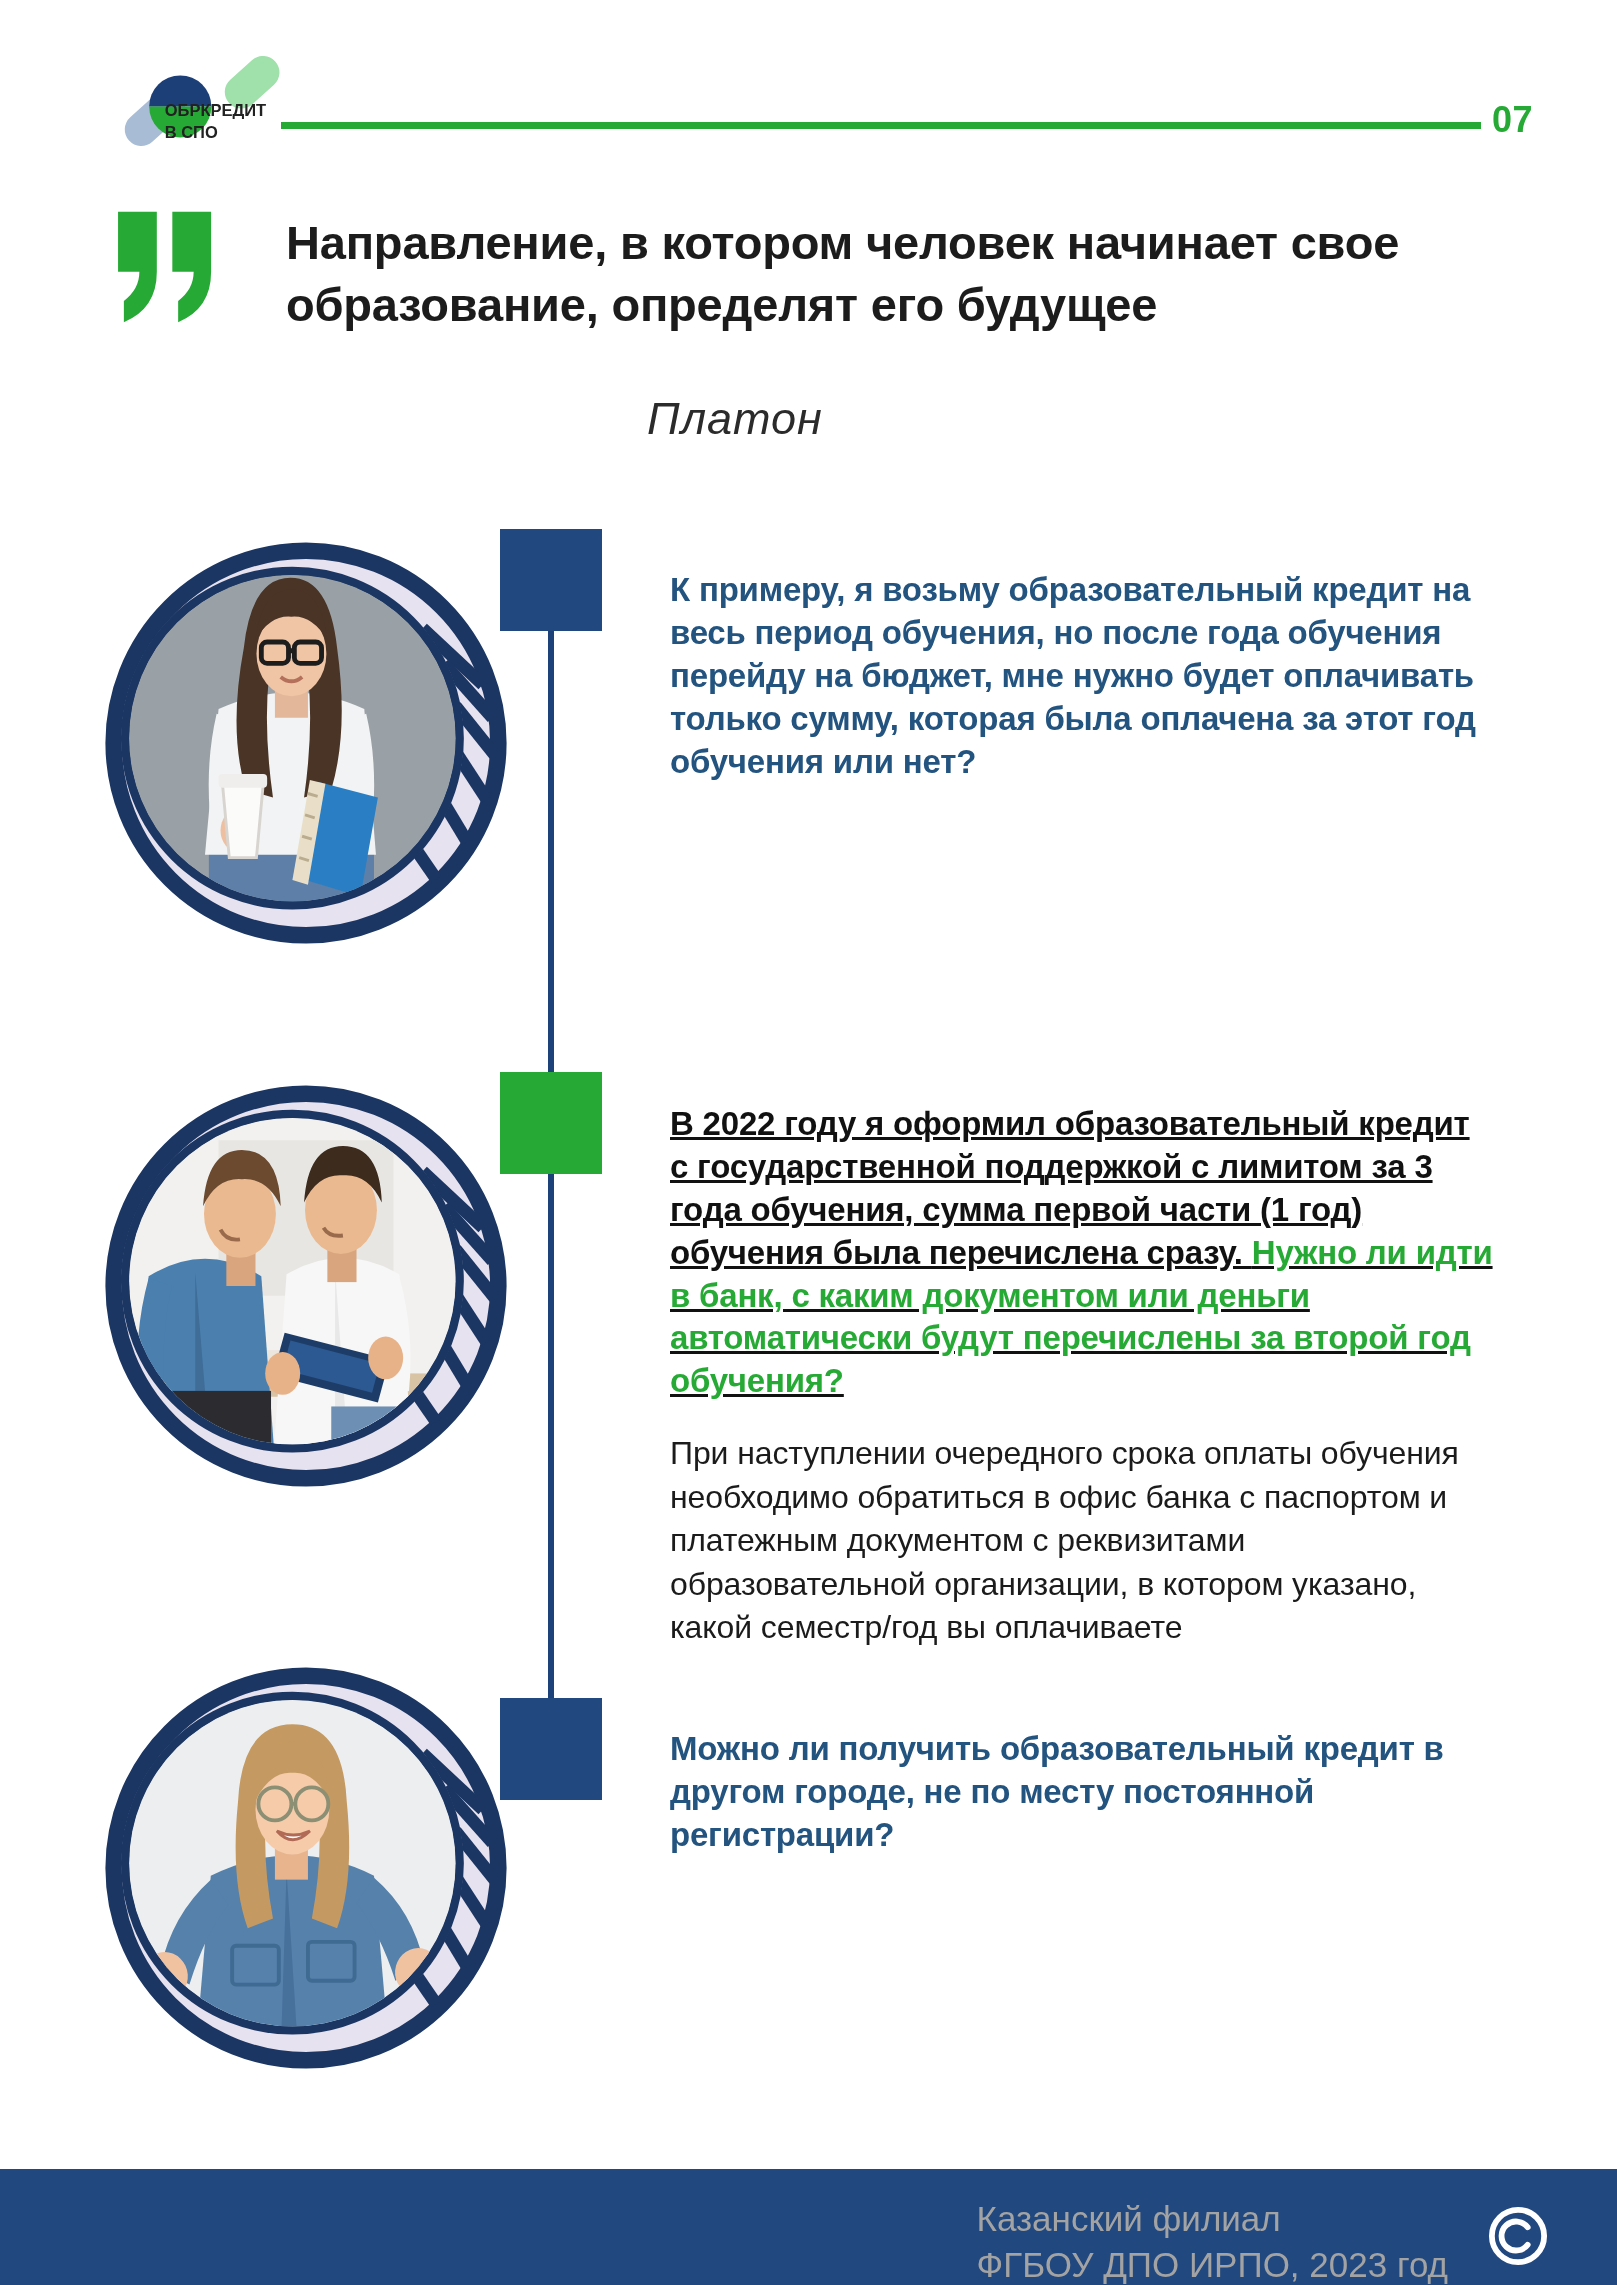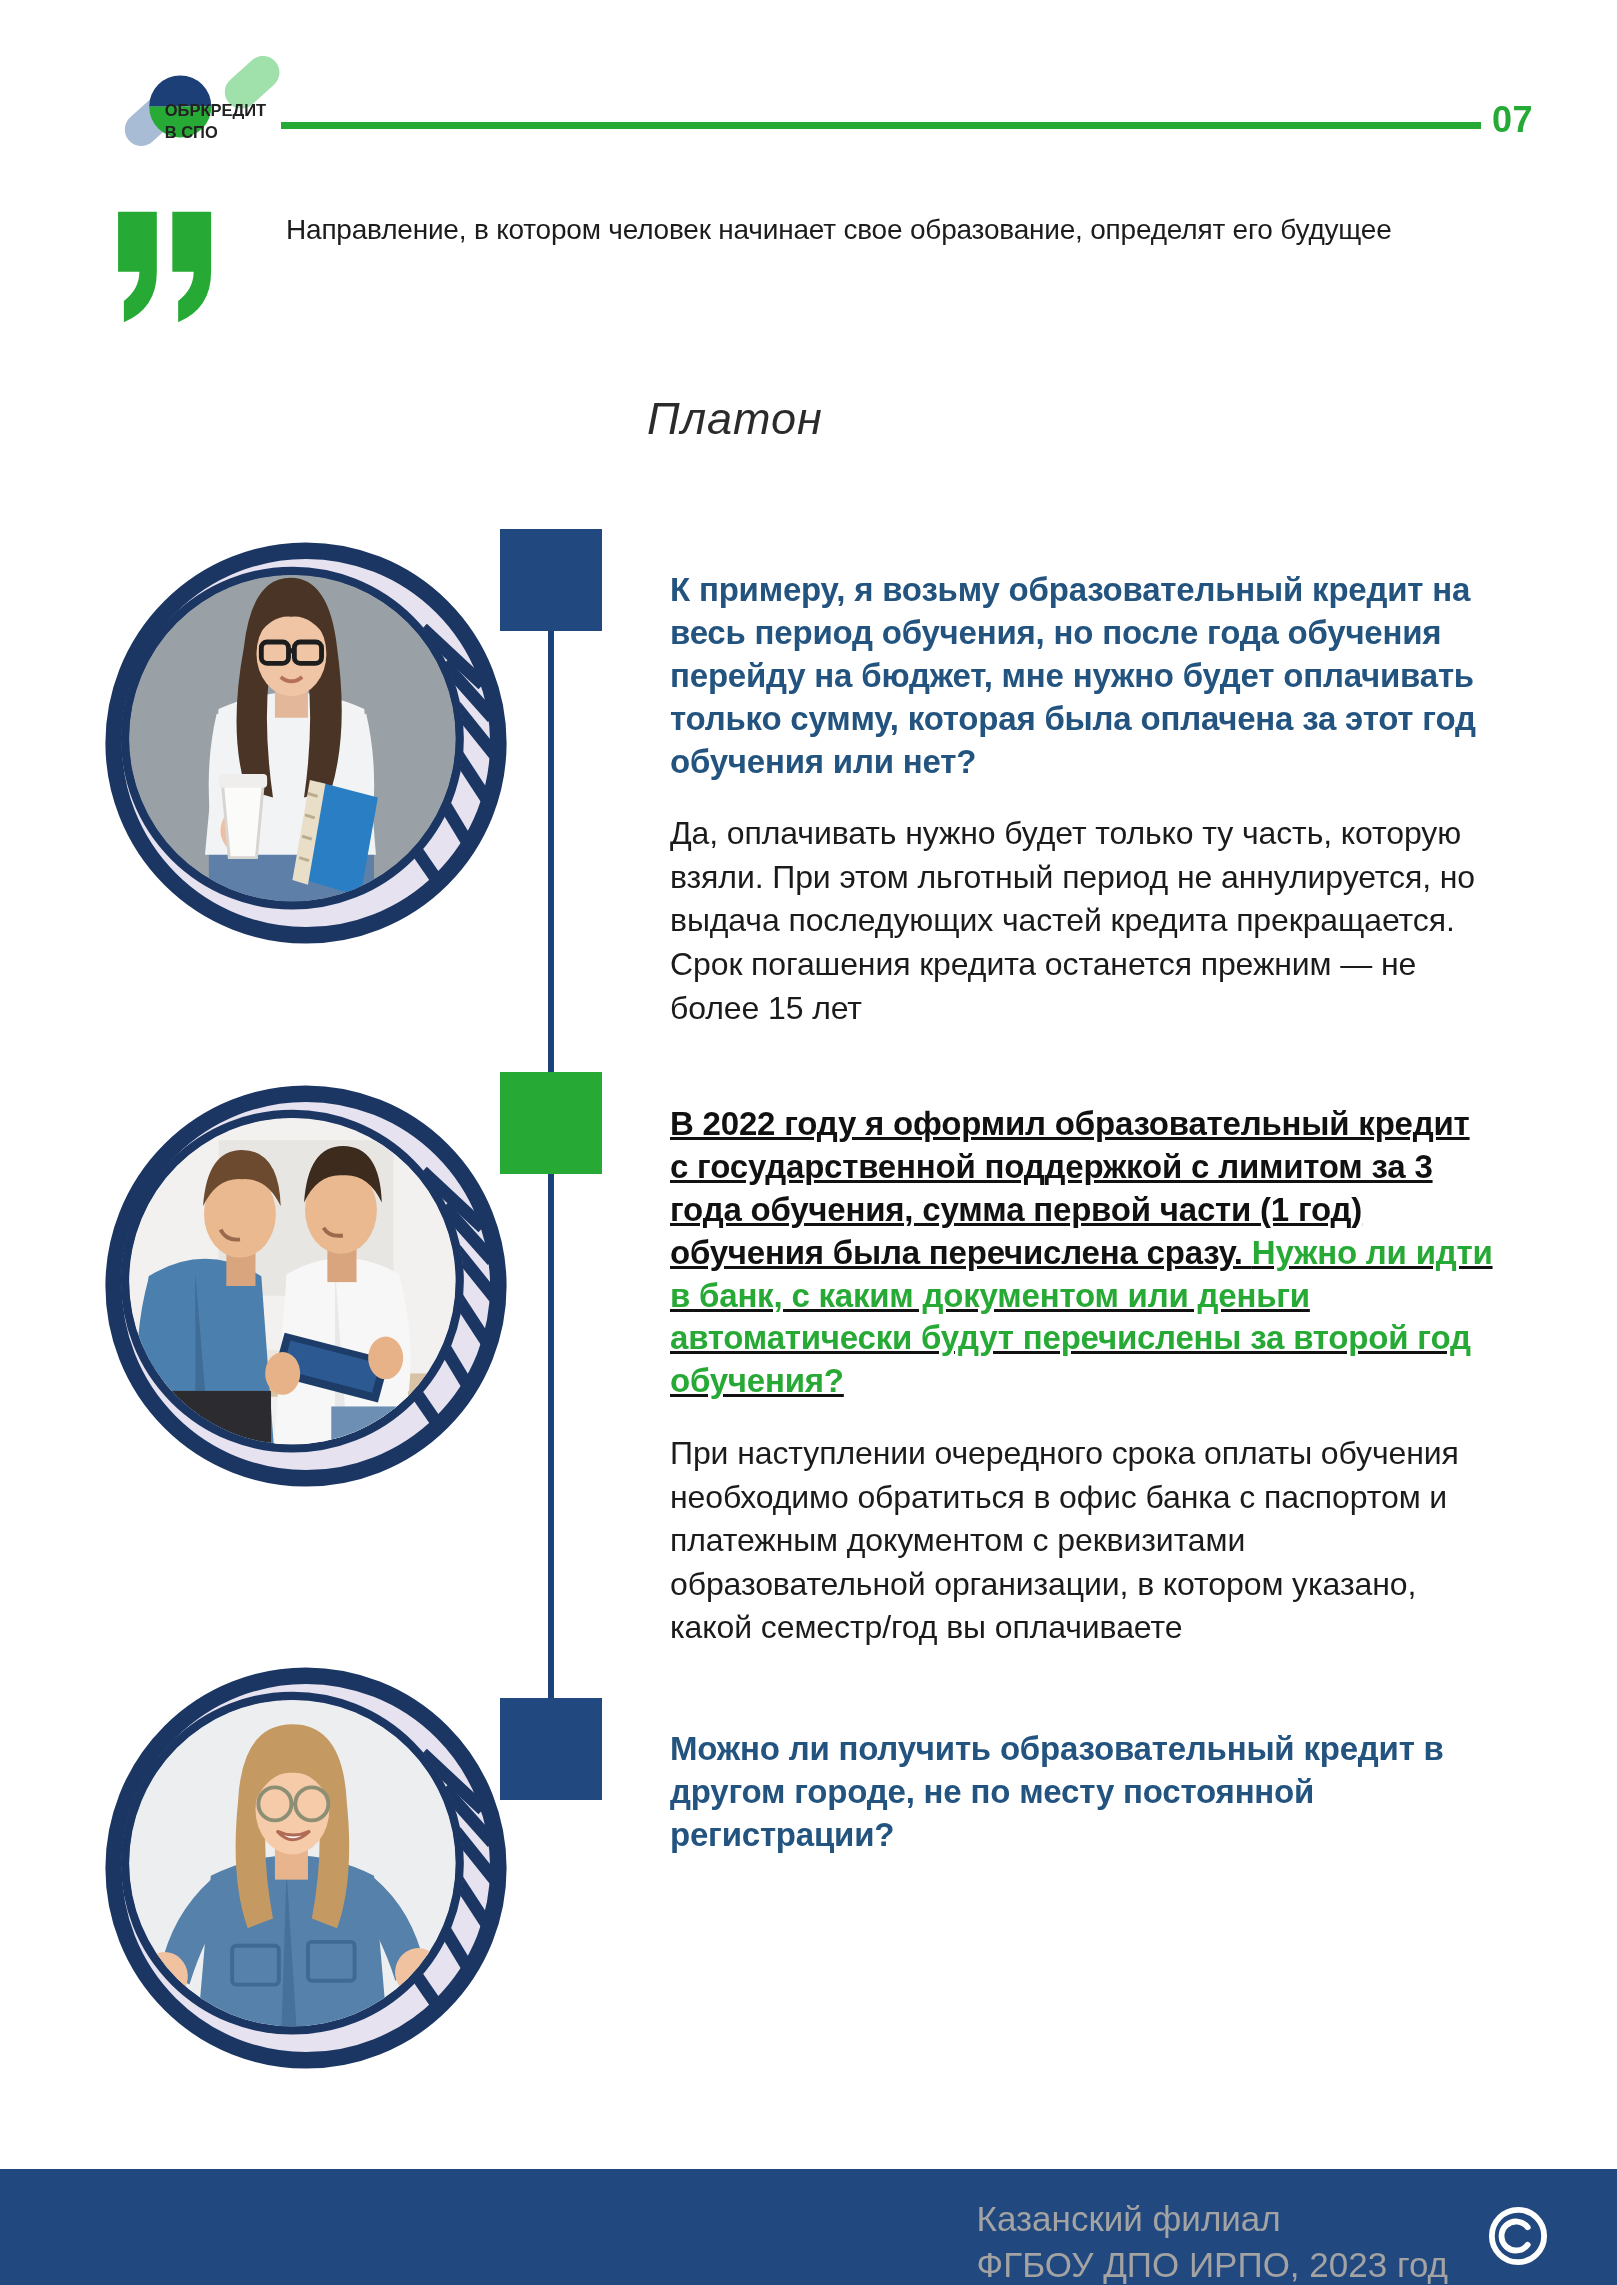--- a/index.html
+++ b/index.html
@@ -21,21 +21,21 @@
   }
   .page-num{
     position:absolute;left:1492px;top:99px;
     font-size:36px;font-weight:bold;color:#27aa35;letter-spacing:0.5px;
   }
 
   
   .quote-mark{position:absolute;left:116px;top:204px;width:102px;height:126px;}
   .title{
     position:absolute;left:286px;top:212px;width:1203px;
-    font-size:28px;line-height:1.32;font-weight:normal;color:#1c1c1c;
+    font-size:47px;line-height:1.32;font-weight:bold;color:#1c1c1c;
     letter-spacing:-0.2px;
   }
   .attribution{
     position:absolute;left:0;top:393px;width:1470px;
     text-align:center;font-size:45px;font-style:italic;color:#2b2b2b;
     letter-spacing:1px;
   }
 
   
   .timeline-line{
@@ -290,22 +290,20 @@
           <line x1="195" y1="144" x2="199" y2="144"></line>
         </g>
 
         <path d="M180 172 q16 18 34 0 q-17 8 -34 0 z" fill="#ffffff" stroke="#b06a56" stroke-width="3"></path>
       </g>
     </svg>
   </div>
 
   <div class="col" id="block-1">
     <p class="q">К примеру, я возьму образовательный кредит на весь период обучения, но после года обучения перейду на бюджет, мне нужно будет оплачивать только сумму, которая была оплачена за этот год обучения или нет?</p>
-    <p class="a">Да, оплачивать нужно будет только ту часть, которую взяли. При этом льготный период не аннулируется, но выдача последующих частей кредита прекращается.
-Срок погашения кредита останется прежним — не более 15 лет</p>
   </div>
 
   <div class="col" id="block-2">
     <p class="q dark"><span>В 2022 году я оформил образовательный кредит с государственной поддержкой с лимитом за 3 года обучения, сумма первой части (1 год) обучения была перечислена сразу. </span><span class="hl">Нужно ли идти в банк, с каким документом или деньги автоматически будут перечислены за второй год обучения?</span></p>
     <p class="a">При наступлении очередного срока оплаты обучения необходимо обратиться в офис банка с паспортом и платежным документом с реквизитами образовательной организации, в котором указано, какой семестр/год вы оплачиваете</p>
   </div>
 
   <div class="col" id="block-3">
     <p class="q">Можно ли получить образовательный кредит в другом городе, не по месту постоянной регистрации?</p>
   </div>

